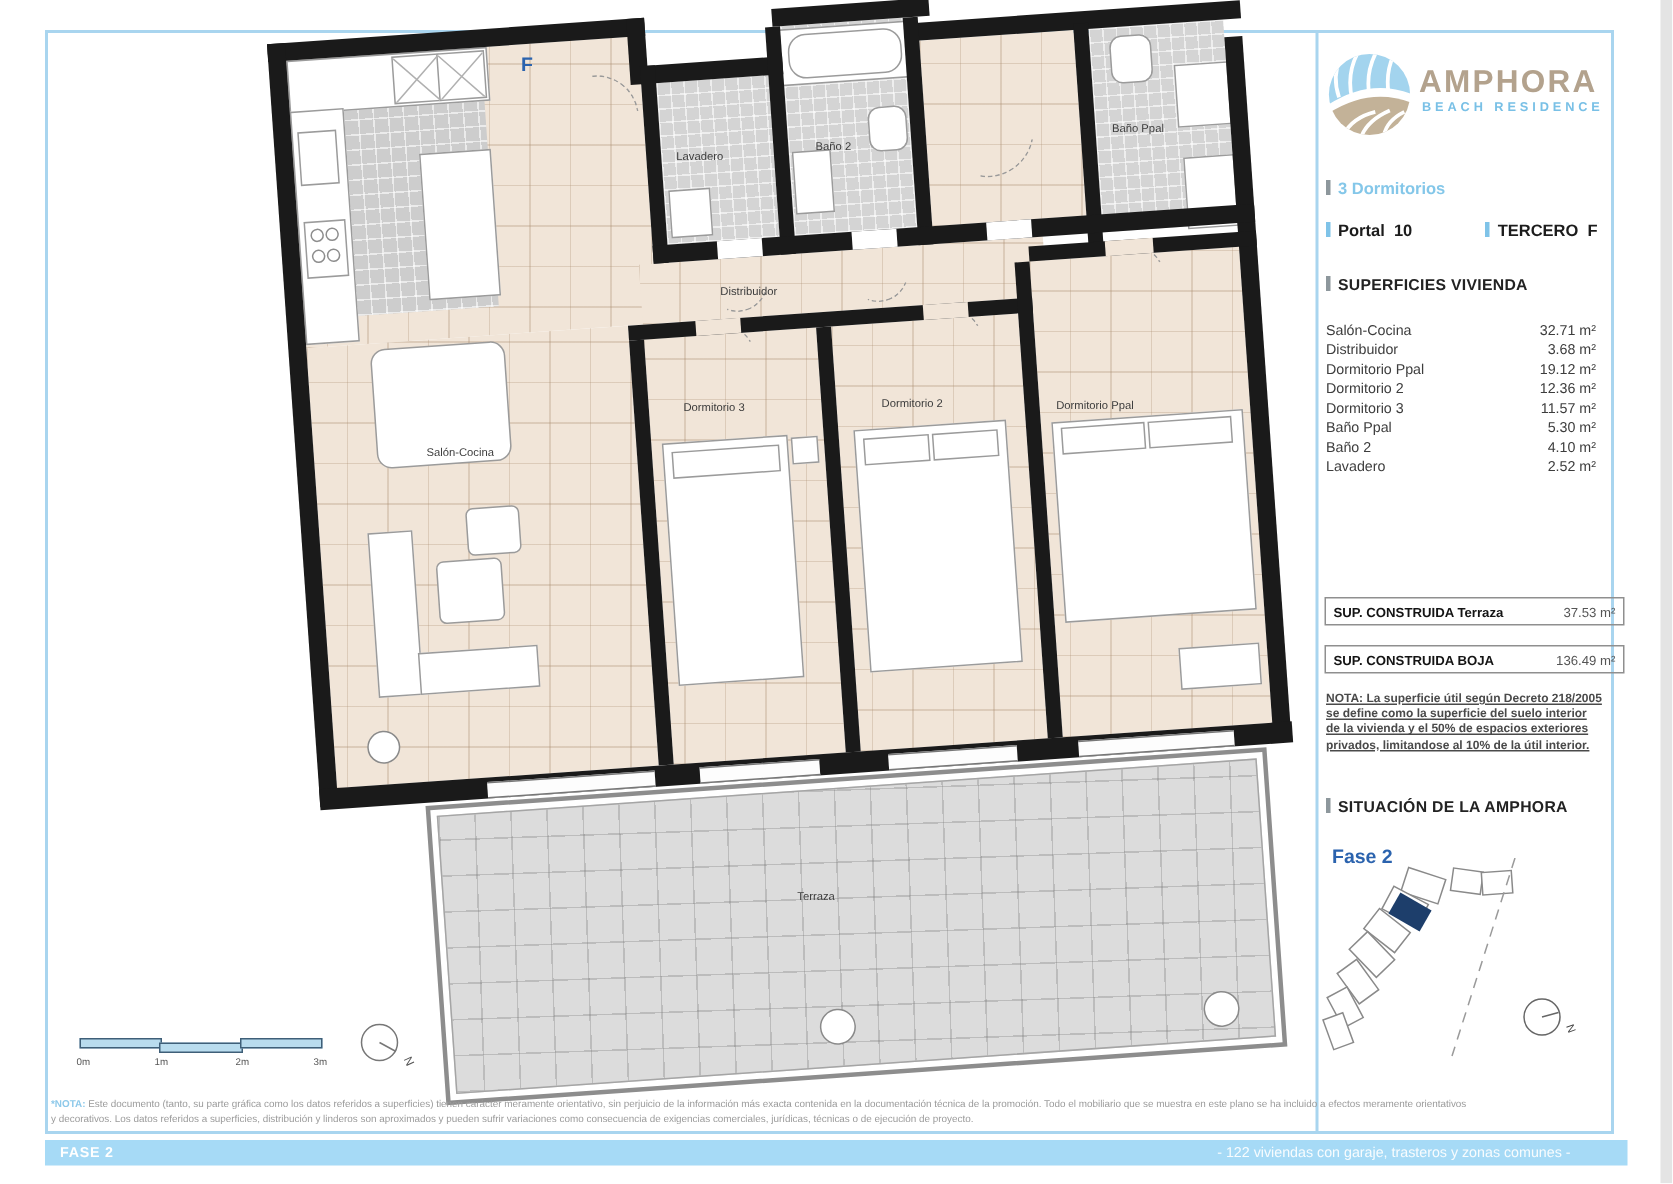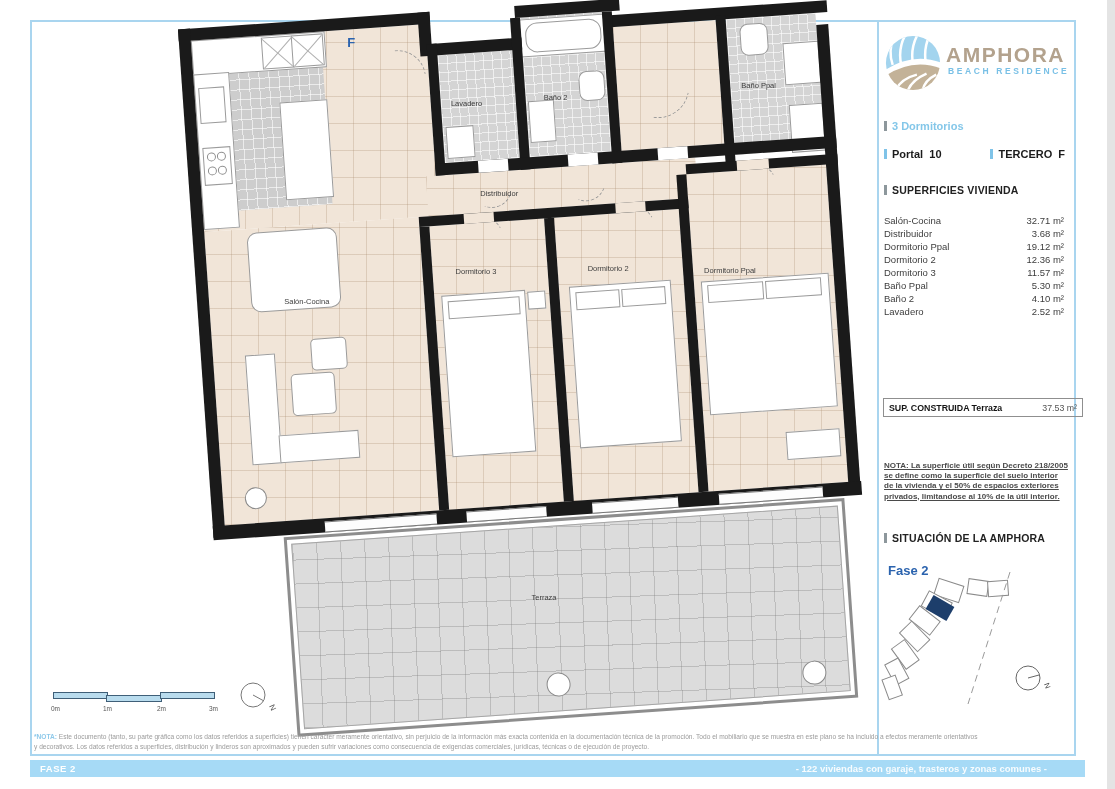--- a/index.html
+++ b/index.html
@@ -7,21 +7,21 @@
   .abs{position:absolute;box-sizing:border-box;}
   
   #frame{left:30px;top:20px;width:1046px;height:736px;border:2px solid #a9d5ef;}
   #vsep{left:877px;top:22px;width:2px;height:732px;background:#a9d5ef;}
   #edge{right:0;top:0;width:8px;height:789px;background:#e4e4e4;}
   
   #disc{left:34px;top:732px;width:1038px;font-size:6.6px;line-height:9.6px;color:#9b9b9b;}
   #disc .blue{color:#8ec9ea;font-weight:bold;}
   #fasebar{left:30px;top:760px;width:1055px;height:17px;background:#a6daf6;color:#fff;font-size:9.5px;font-weight:bold;}
   #fasebar .l{position:absolute;left:10px;top:3px;letter-spacing:.5px;}
-  #fasebar .r{position:absolute;right:38px;top:3px;font-weight:bold;opacity:.92;}
+  #fasebar .r{position:absolute;right:38px;top:3px;font-weight:normal;opacity:.92;}
   
   #plan{left:170px;top:30px;width:680px;height:712px;transform:rotate(-4deg);transform-origin:0 0;}
   .beige{position:absolute;background-color:#f1e5d8;background-image:
     repeating-linear-gradient(94deg, rgba(166,136,106,.28) 0 1px, transparent 1px 27px),
     repeating-linear-gradient(4deg, rgba(166,136,106,.28) 0 1px, transparent 1px 27px);}
   .tile{position:absolute;background-color:#d4d4d4;background-image:
     repeating-linear-gradient(0deg, rgba(255,255,255,.6) 0 1px, transparent 1px 9px),
     repeating-linear-gradient(90deg, rgba(255,255,255,.6) 0 1px, transparent 1px 9px);}
   .ktile{position:absolute;background-color:#cdcdcd;background-image:
     repeating-linear-gradient(0deg, rgba(255,255,255,.6) 0 1px, transparent 1px 10px),
@@ -278,20 +278,24 @@
       </div>
     <div class="srow" style="top:286px">
         <span>Lavadero</span>
         <span>2.52 m²</span>
       </div>
 
     <div class="tbox" style="top:378px">
         <span class="tl">SUP. CONSTRUIDA Terraza</span>
         <span class="tv">37.53 m²</span>
       </div>
+    <div class="tbox" style="top:410px">
+        <span class="tl">SUP. CONSTRUIDA BOJA</span>
+        <span class="tv">136.49 m²</span>
+      </div>
 
     <div id="nota" style="top:441px">NOTA: La superficie útil según Decreto 218/2005 se define como la superficie del suelo interior de la vivienda y el 50% de espacios exteriores privados, limitandose al 10% de la útil interior.</div>
 
     <div class="abs" style="left:6px;top:508px">
       <span class="tick gray"></span><span class="h-sec">SITUACIÓN DE LA AMPHORA</span>
     </div>
     <div id="fase2" style="top:543px">Fase 2</div>
 
     <div class="abs" style="left:2px;top:552px;width:192px;height:136px">
       <svg width="192" height="136" viewBox="0 0 192 136">

